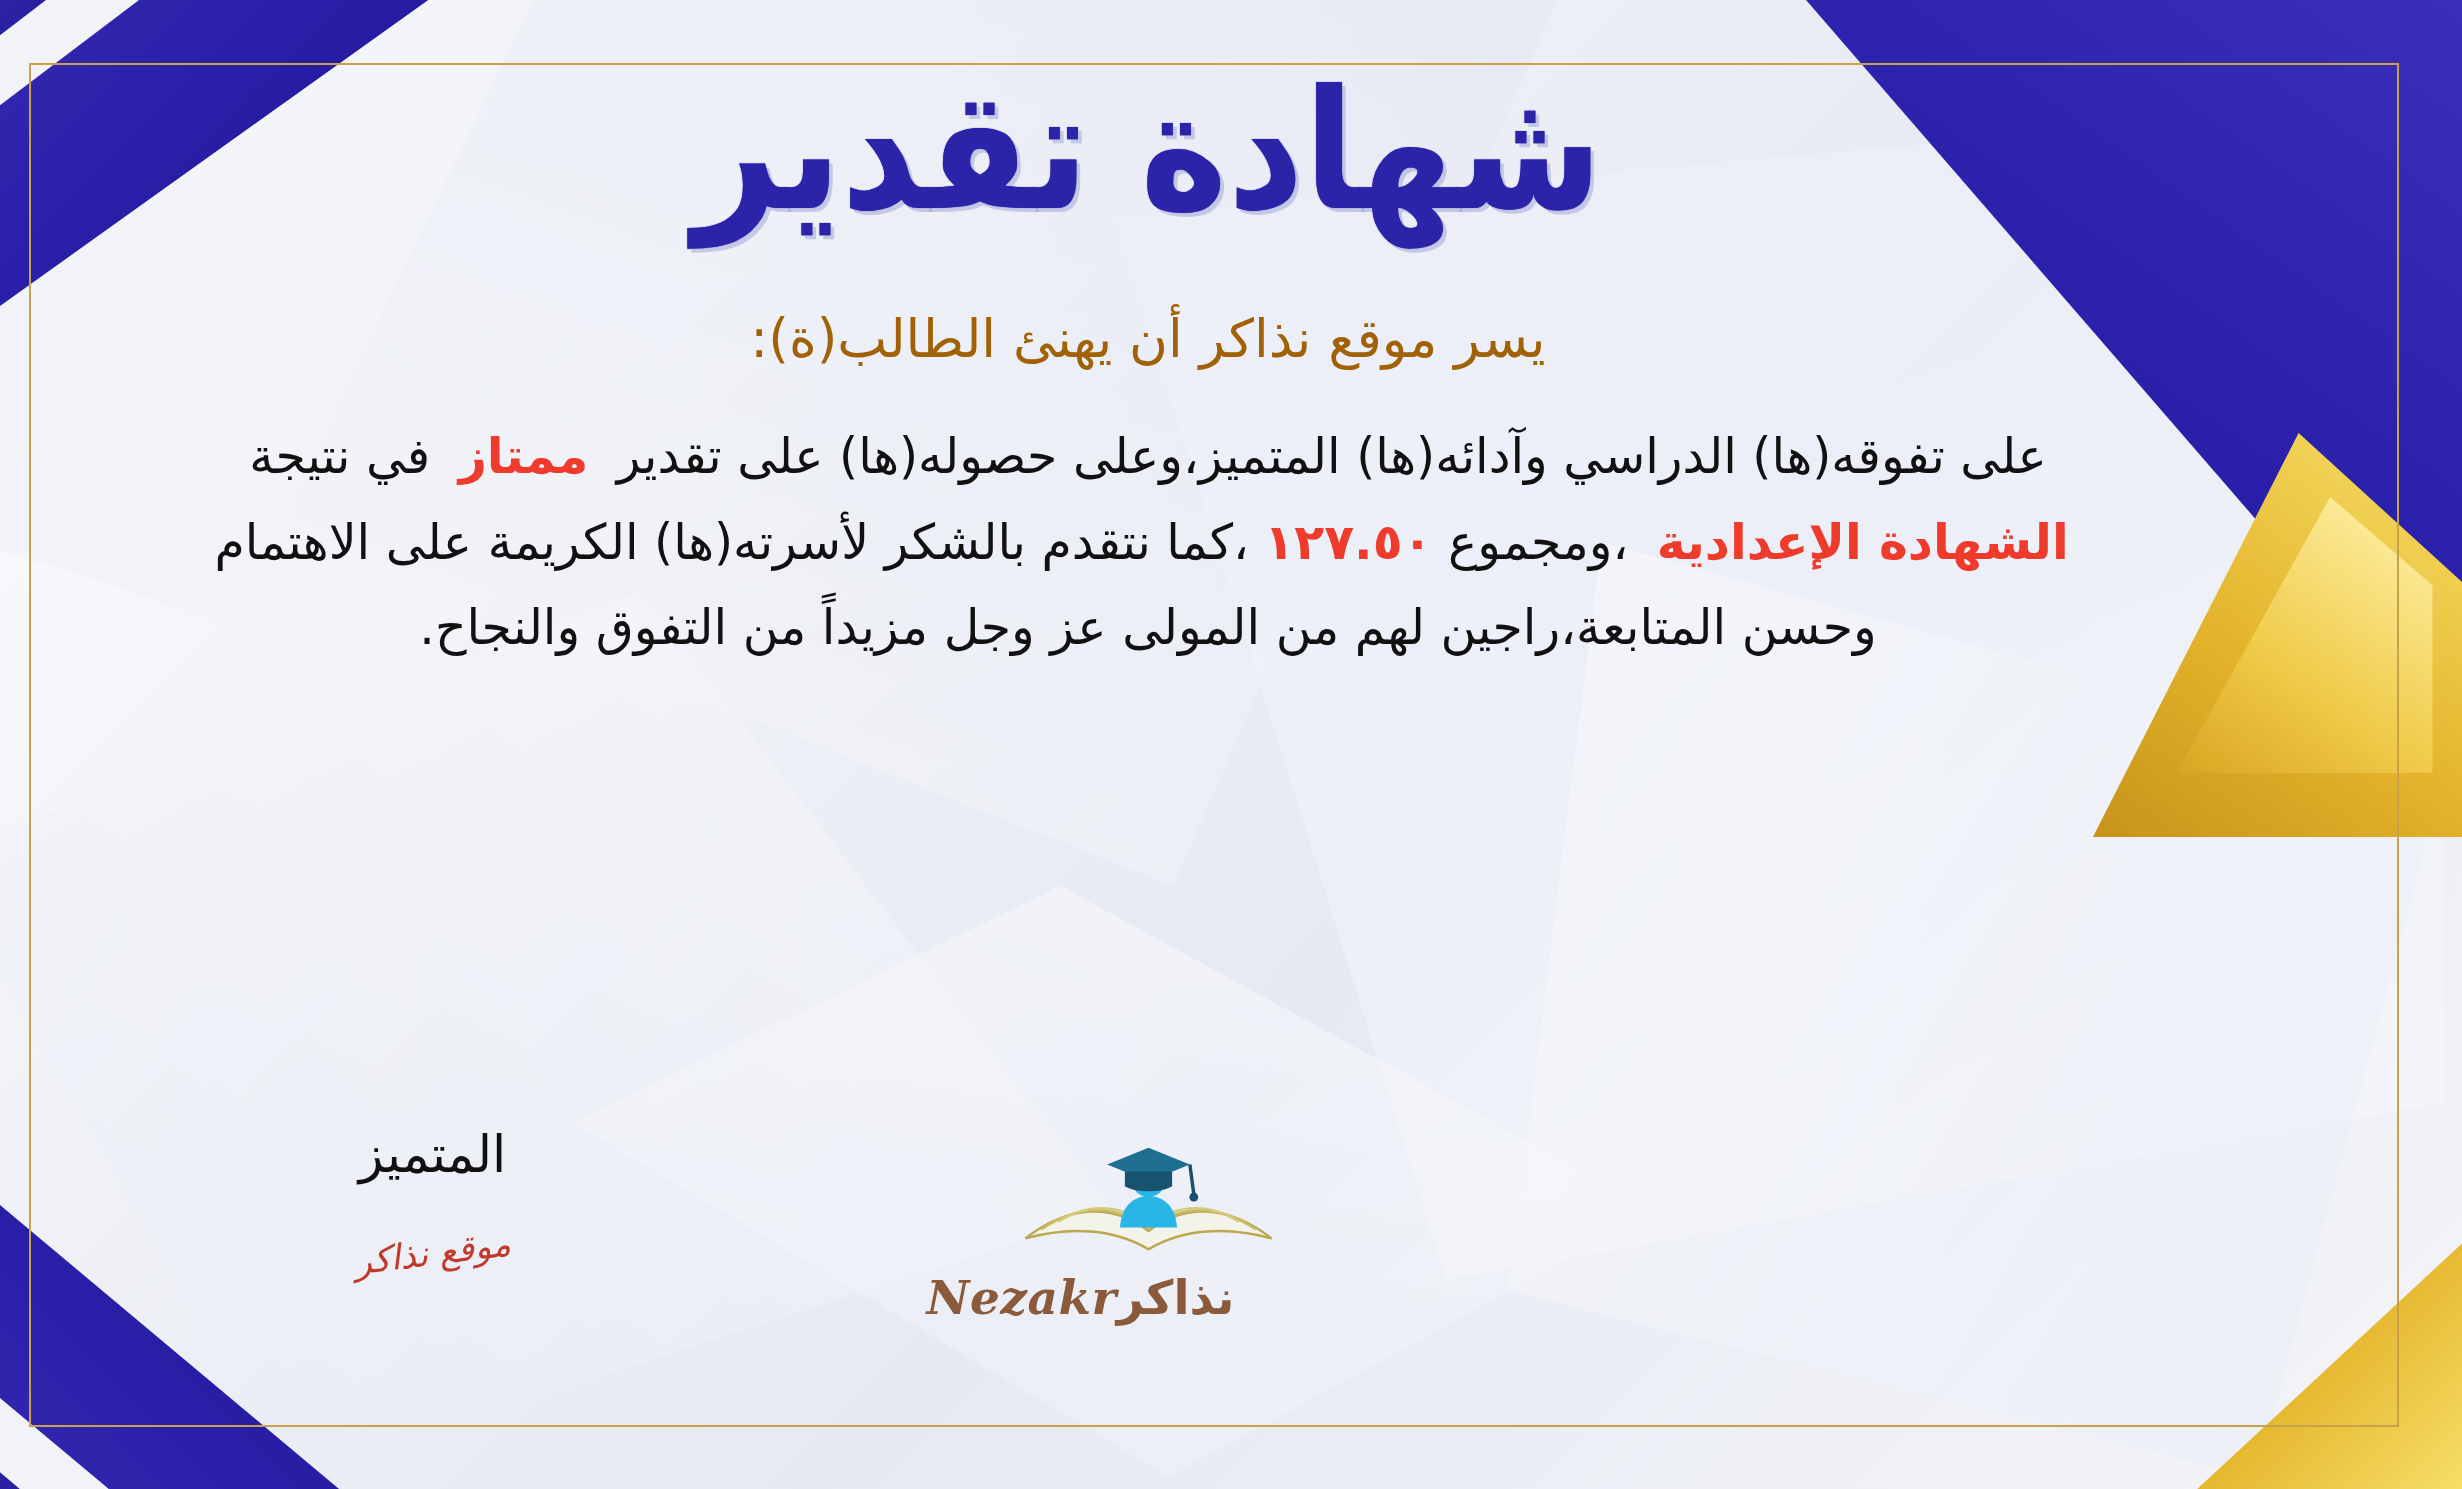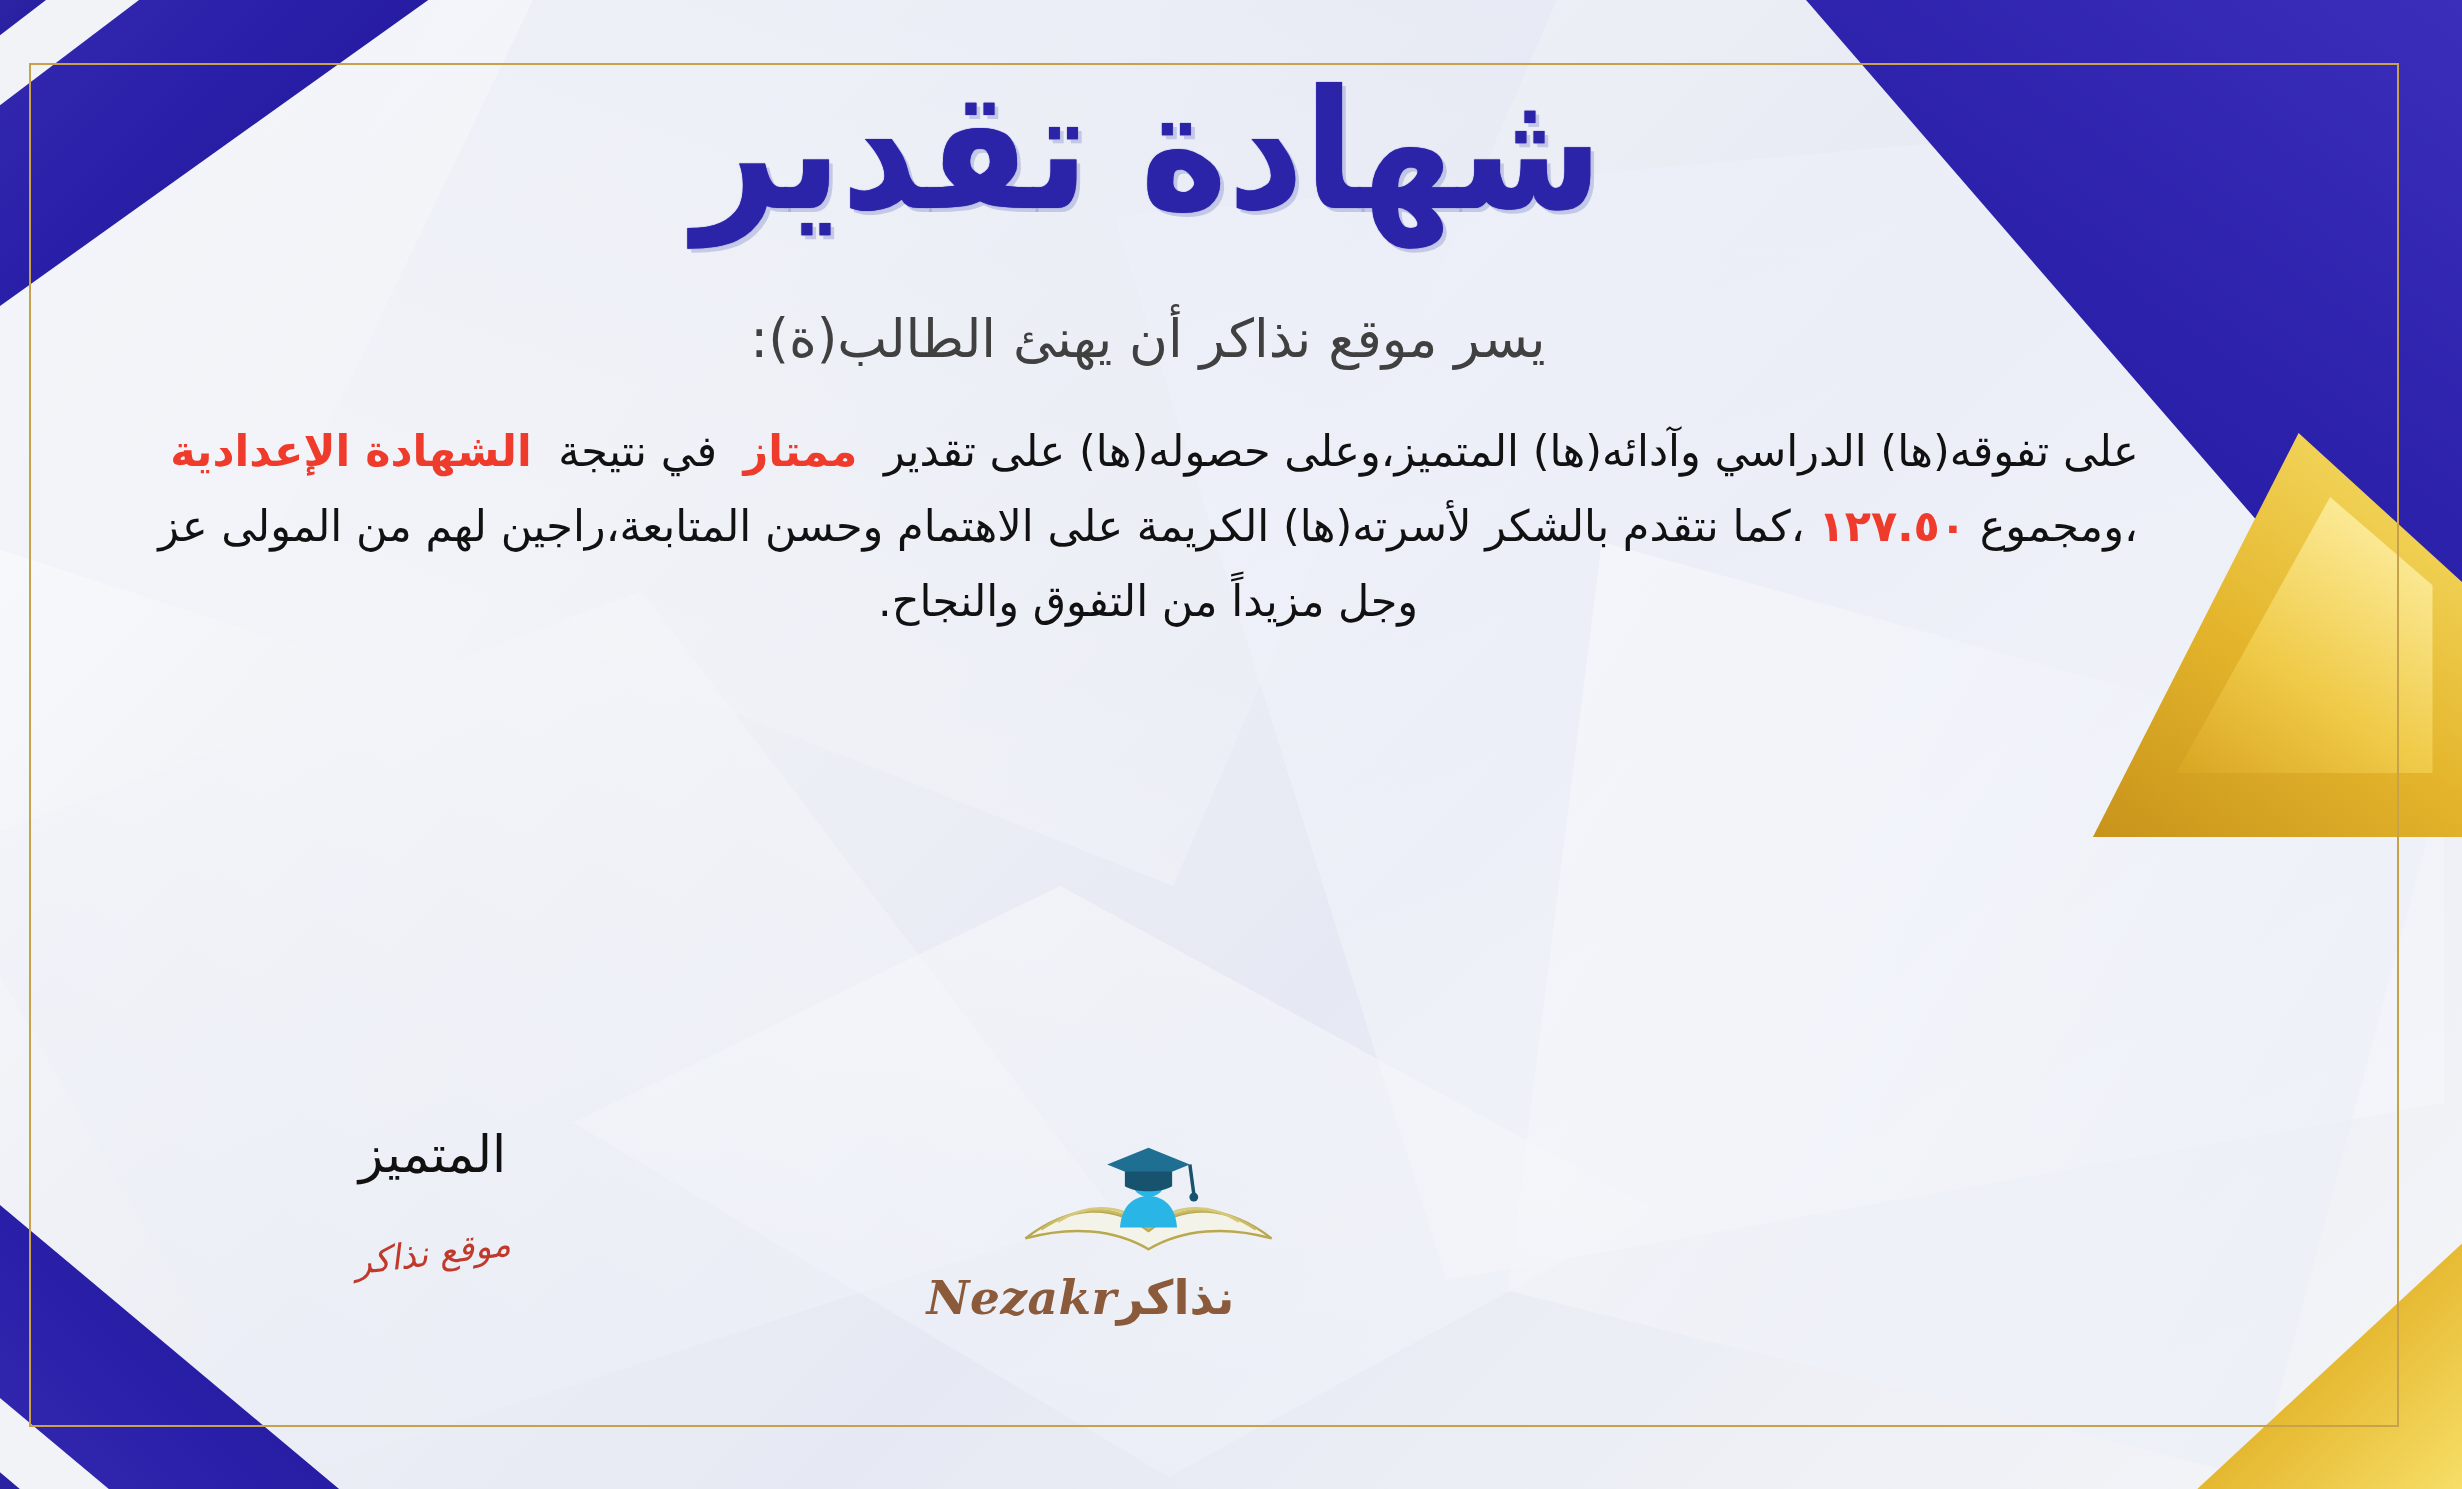--- a/index.html
+++ b/index.html
@@ -165,34 +165,34 @@
     width: 2068px;
     margin-top: 74px;
     direction: rtl;
     text-align: center;
     color: #1a1a1a;
   }
 
   .line-congrats {
     font-size: 53px;
     line-height: 1.35;
-    color: #404040;
+    color: #a16207;
   }
 
   .student-name {
     margin-top: 27px;
     font-size: 55px;
     font-weight: bold;
     color: #ef3b2c;
     letter-spacing: 1px;
   }
 
   .paragraph {
     margin-top: 39px;
-    font-size: 43px;
+    font-size: 49px;
     line-height: 1.75;
     color: #111111;
     text-align: center;
     padding: 0 29.5px;
   }
   .hl {
     color: #ef3b2c;
     font-weight: bold;
     padding: 0 12.8px;
   }

